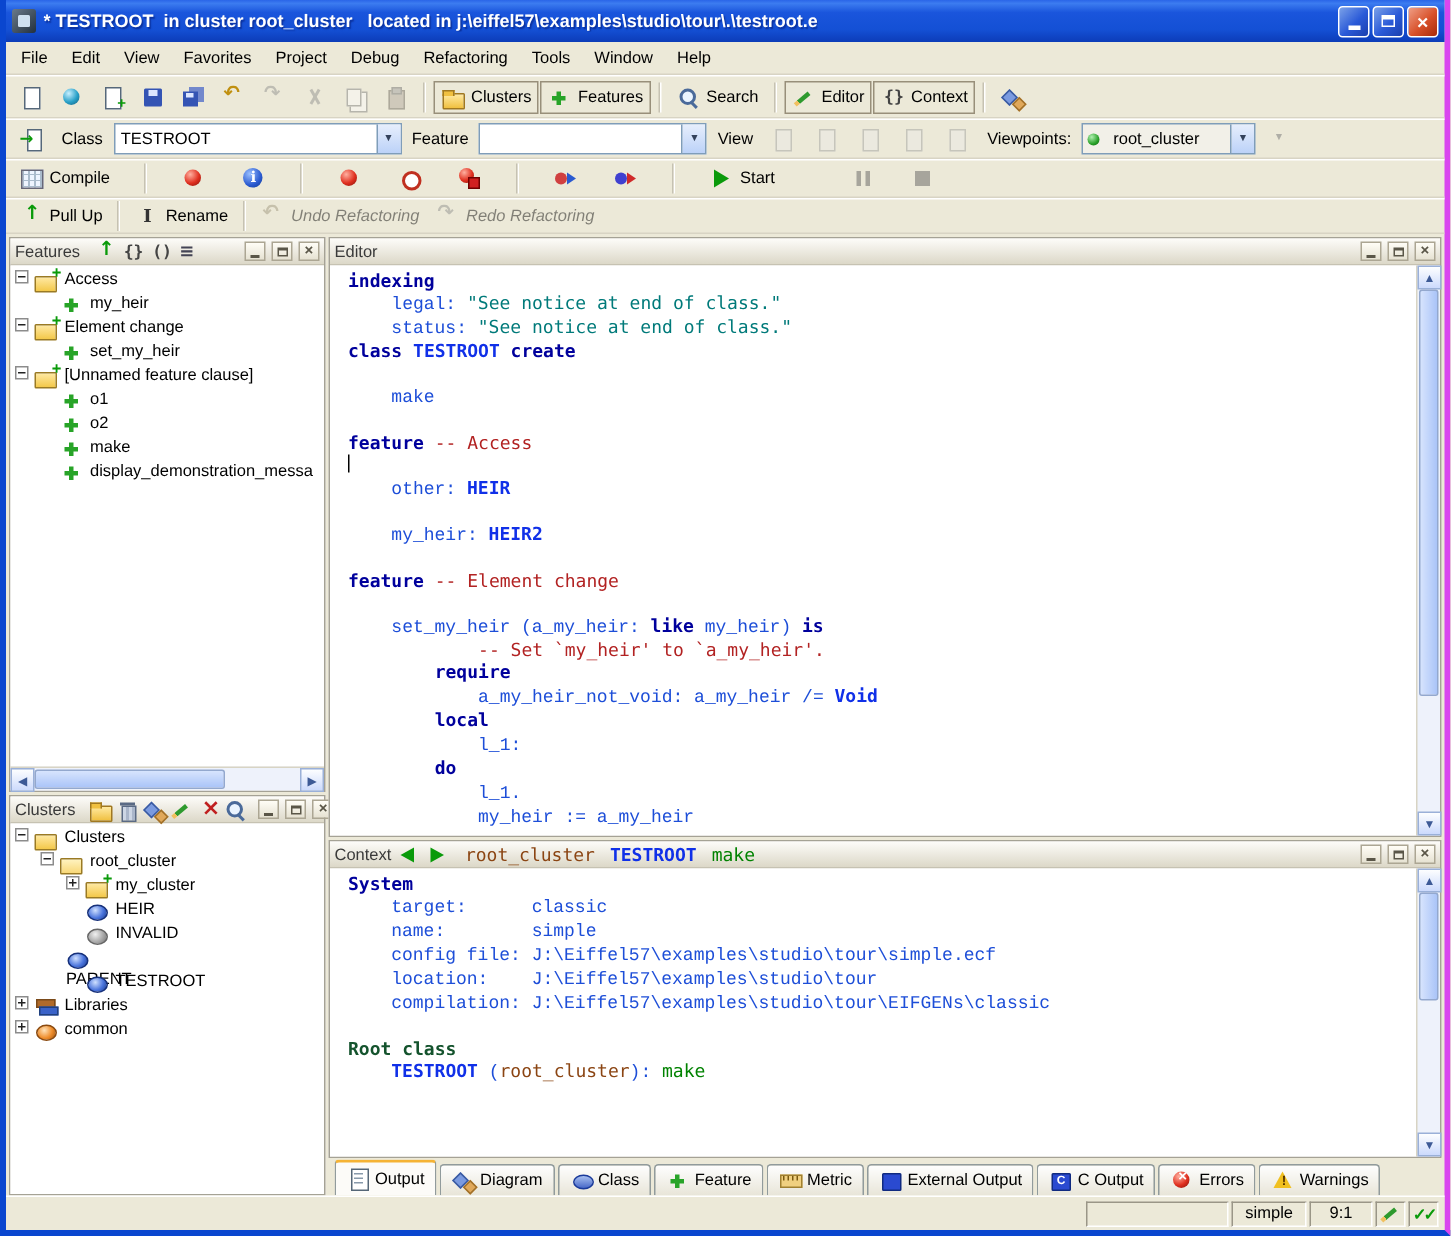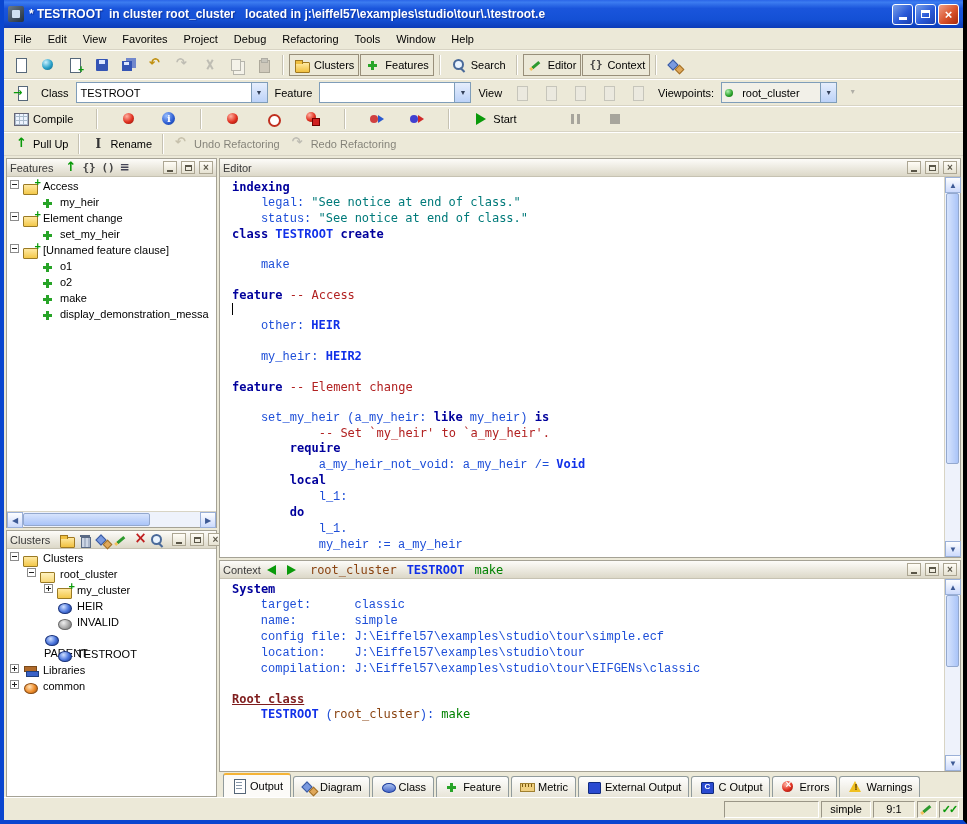--- a/index.html
+++ b/index.html
@@ -2,21 +2,21 @@
 <html><head>
 <meta charset="utf-8">
 <style>
 * { margin:0; padding:0; box-sizing:border-box; }
 html,body { width:967px; height:824px; overflow:hidden; }
 body { font-family:"Liberation Sans",sans-serif; font-size:11px; background:#ece9d8; }
 .flex-spacer { flex:1; }
 
 
 .window { width:967px; height:824px; display:flex; flex-direction:column;
-  border-left:4px solid #0a46cf; border-right:4px solid #000000; border-bottom:4px solid #0a46cf; background:#ece9d8; }
+  border-left:4px solid #0a46cf; border-right:4px solid #d946ef; border-bottom:4px solid #0a46cf; background:#ece9d8; }
 .titlebar { height:28px; flex:none; display:flex; align-items:center; padding:0 4px;
   background:linear-gradient(180deg,#2a65e8 0%,#3c7cf0 8%,#1a55dc 30%,#1450d5 70%,#0c3cb8 100%); }
 .app-icon { width:16px; height:16px; margin-right:5px; border-radius:2px; flex:none;
   background:linear-gradient(135deg,#6a7a8a,#22303e); position:relative; }
 .app-icon::before { content:""; position:absolute; left:4px; top:4px; width:8px; height:8px; background:#cfe0f0; border-radius:1px; }
 .title-text { color:#fff; font-weight:bold; font-size:12px; white-space:pre; overflow:hidden; text-overflow:ellipsis;
   text-shadow:1px 1px 1px #0a2f9a; }
 .win-ctl { width:21px; height:21px; margin-left:2px; flex:none; border:1px solid #fff; border-radius:3px;
   display:flex; align-items:center; justify-content:center; }
 .ctl-blue { background:linear-gradient(135deg,#7ba1e8 0%,#2a5ad8 55%,#1a3fae 100%); }
@@ -28,21 +28,21 @@
 
 .menubar { height:22px; flex:none; display:flex; align-items:center; padding:0 2px; border-bottom:1px solid #d8d4c4; }
 .menu-item { padding:3px 8px; }
 .toolbar { flex:none; display:flex; align-items:center; padding:1px 4px; gap:1px; border-top:1px solid #fff; border-bottom:1px solid #d8d4c4; }
 .tb1 { height:29px; } .tb2 { height:27px; gap:3px; } .tb3 { height:26px;gap:14px; } .tb4 { height:24px; }
 .tb-sep { width:2px; height:20px; border-left:1px solid #c6c2b2; border-right:1px solid #fff; margin:0 4px; flex:none; }
 .tb-gap { width:12px; flex:none; }
 .tool-label { margin:0 4px; white-space:nowrap; }
 .tool-btn { height:22px; display:flex; align-items:center; gap:4px; padding:2px 4px; border:1px solid transparent; white-space:nowrap; }
 .tool-btn.framed { border:1px solid #988f7a; }
-.tool-btn.disabled { opacity:.45; filter:grayscale(.8); }
+.tool-btn.disabled { opacity:.45; filter:grayscale(.8);font-style:italic; }
 .combo { display:flex; align-items:center; height:21px; background:#fff; border:1px solid #7f9db9; flex:none; }
 .combo.disabled { background:#f2f0e8; }
 .combo-text { flex:1; padding:0 4px; white-space:nowrap; overflow:hidden; }
 .combo-arrow { width:16px; height:100%; flex:none; background:linear-gradient(#e6eefc,#bcd2f8); border-left:1px solid #7f9db9;
   display:flex; align-items:center; justify-content:center; font-size:7px; color:#33415a; }
 
 
 .main { flex:1; min-height:0; display:flex; gap:2px; padding:2px 2px 0 2px; }
 .left-col { width:211px; flex:none; display:flex; flex-direction:column; gap:2px; min-height:0; }
 .right-col { flex:1; min-width:0; display:flex; flex-direction:column; min-height:0; }
@@ -91,21 +91,21 @@
 
 .code-area { flex:1; overflow:hidden; background:#fff; padding:3px 0 0 12px;
   font-family:"DejaVu Sans Mono",monospace; font-size:12px; line-height:15px; }
 .code-line { white-space:pre; tab-size:4; -moz-tab-size:4; min-height:15px; }
 .tok-kw { color:#00009c; font-weight:bold; }
 .tok-cls { color:#1030e8; font-weight:bold; }
 .tok-str { color:#007a7a; }
 .tok-cmt { color:#b22222; }
 .tok-pl { color:#1d4ed8;font-family:Liberation Mono, monospace; }
 .tok-sys { color:#00009c; font-weight:bold; }
-.tok-root { color:#7f1d1d; font-weight:bold;text-decoration:underline; }
+.tok-root { color:#14532d; font-weight:bold; }
 .tok-clu { color:#8b4513; }
 .tok-feat { color:#008200; }
 .tok-cur { display:inline-block; width:0; border-left:1px solid #000; height:12px; vertical-align:text-top; }
 .crumbs { display:flex; align-items:center; gap:10px; margin-left:8px; font-family:"DejaVu Sans Mono",monospace; font-size:12px; }
 
 
 .vscroll { width:16px; flex:none; display:flex; flex-direction:column; background:#eef2fb; border-left:1px solid #d8d4c4; }
 .hscroll { height:16px; flex:none; display:flex; background:#eef2fb; border-top:1px solid #d8d4c4; }
 .sb-btn { flex:none; width:16px; height:16px; background:linear-gradient(180deg,#fdfeff,#ccdafc); border:1px solid #9ab0d8;
   display:flex; align-items:center; justify-content:center; font-size:8px; color:#3d5a96; }

